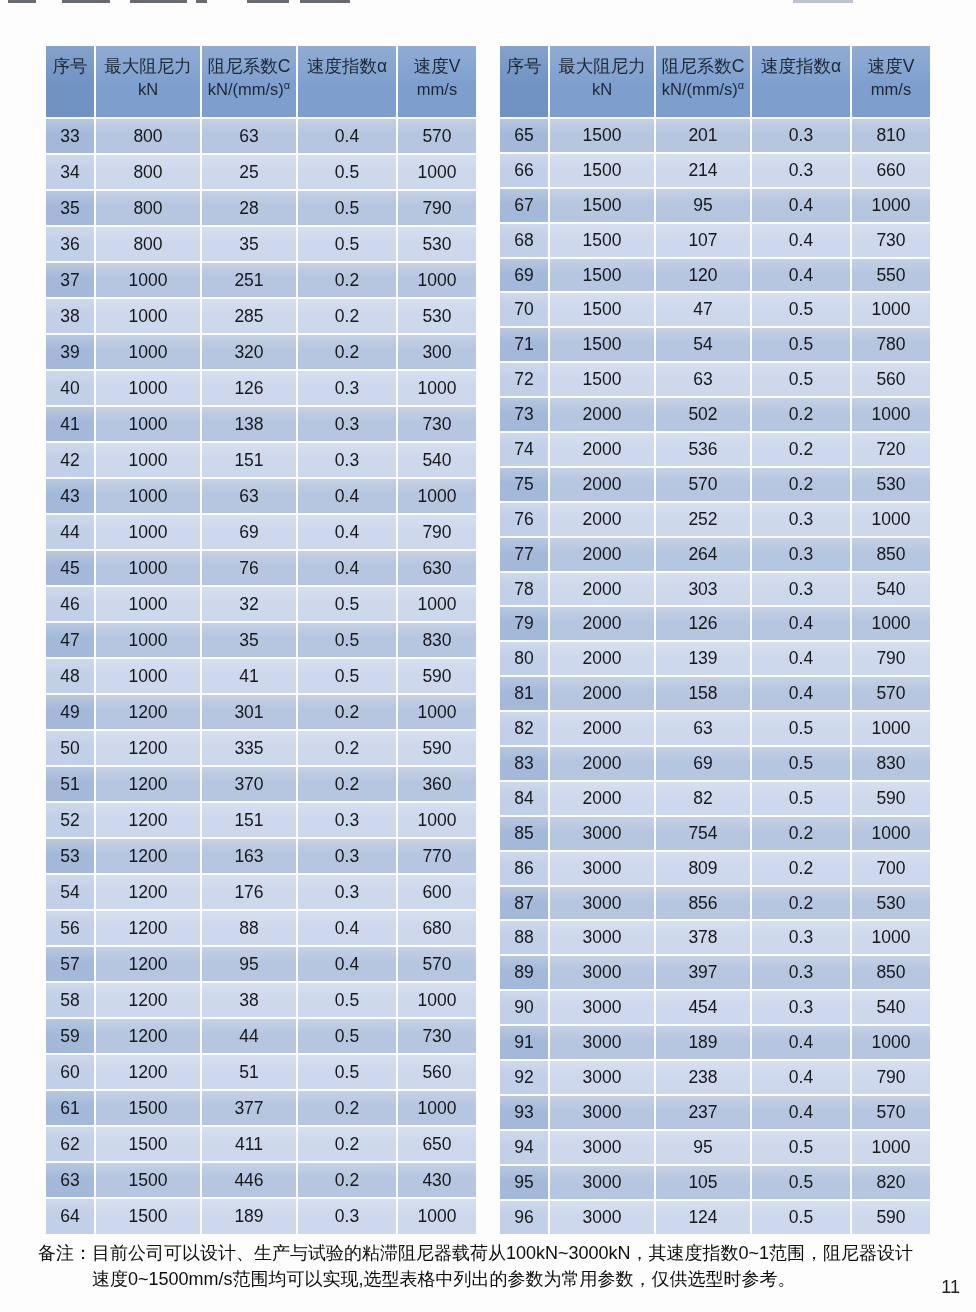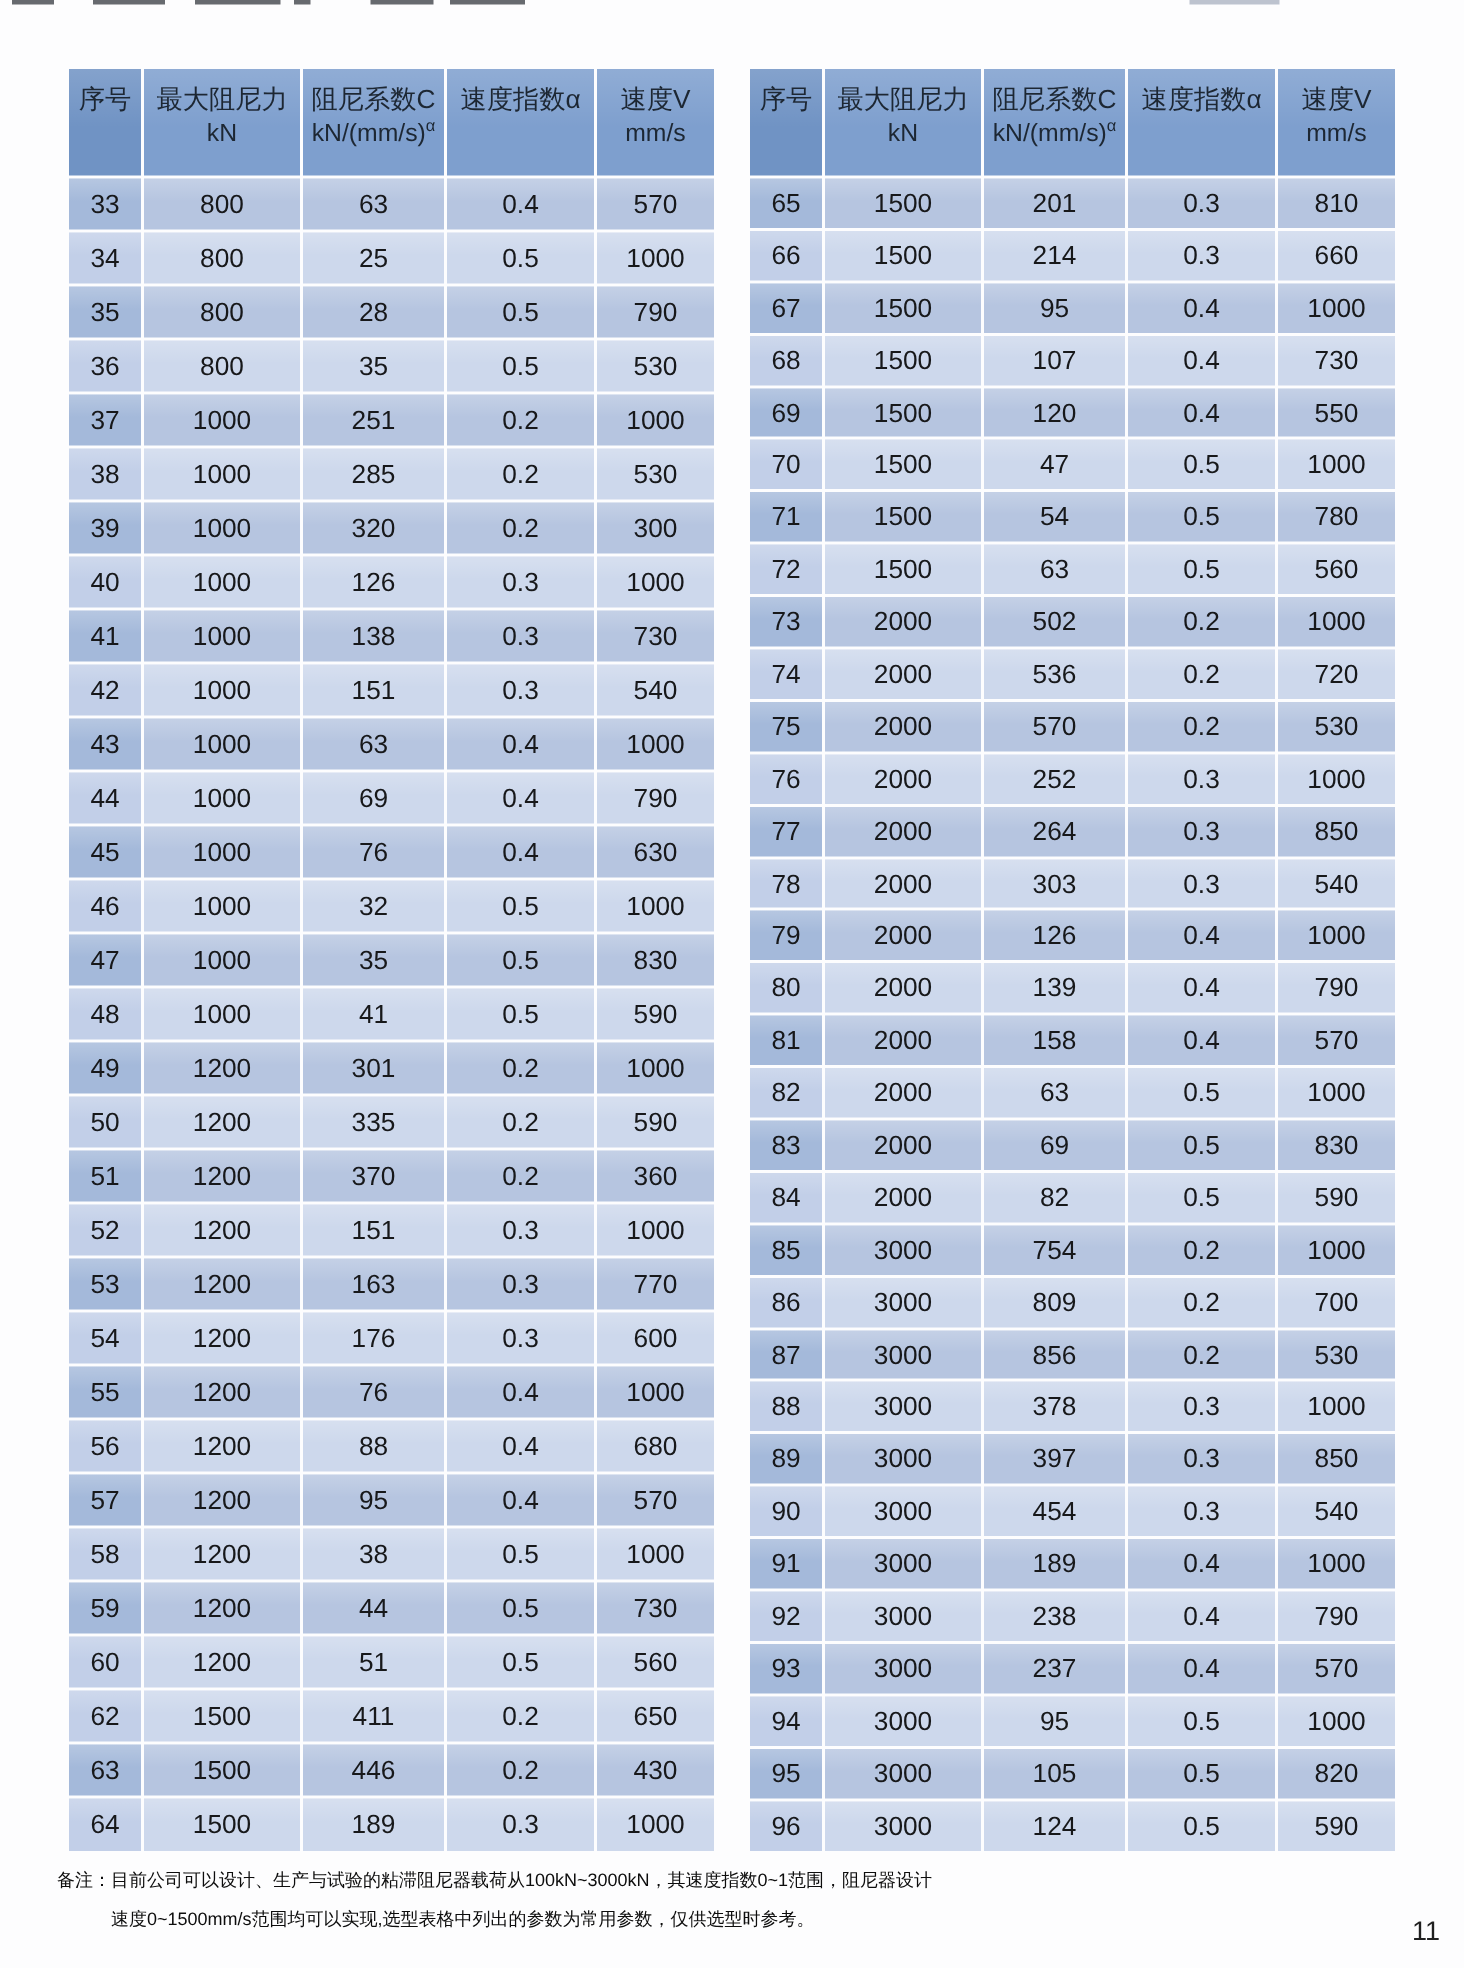--- a/index.html
+++ b/index.html
@@ -46,21 +46,21 @@
     font-size:17.5px; color:var(--cell-text,#17181a);
     background-image:linear-gradient(180deg, rgba(255,255,255,0.20), rgba(255,255,255,0) 45%);
   }
   .param-table tbody tr.odd  td       { background-color:var(--row-odd-bg,#b6c5e0); }
   .param-table tbody tr.odd  td.c0    { background-color:var(--row-odd-first-bg,#a4b9da); }
   .param-table tbody tr.even td       { background-color:var(--row-even-bg,#cdd8ec); }
   .param-table tbody tr.even td.c0    { background-color:var(--row-even-first-bg,#c2cfe8); }
 
   .note {
     position:absolute; left:38px; top:1240px; width:910px;
-    font-size:12px; color:#0d0d0d; display:flex;
+    font-size:18px; color:#0d0d0d; display:flex;
   }
   .note-label { white-space:nowrap; line-height:26px; }
   .note-lines { line-height:26px; }
 
   .pagenum {
     position:absolute; right:16px; top:1277px;
     font-size:18px; color:#1f1f1f;
   }
 </style>
 </head>
@@ -255,27 +255,20 @@
             <td class="c3">0.3</td>
             <td class="c4">770</td>
           </tr>
           <tr class="even">
             <td class="c0">54</td>
             <td class="c1">1200</td>
             <td class="c2">176</td>
             <td class="c3">0.3</td>
             <td class="c4">600</td>
           </tr>
-          <tr class="odd">
-            <td class="c0">55</td>
-            <td class="c1">1200</td>
-            <td class="c2">76</td>
-            <td class="c3">0.4</td>
-            <td class="c4">1000</td>
-          </tr>
           <tr class="even">
             <td class="c0">56</td>
             <td class="c1">1200</td>
             <td class="c2">88</td>
             <td class="c3">0.4</td>
             <td class="c4">680</td>
           </tr>
           <tr class="odd">
             <td class="c0">57</td>
             <td class="c1">1200</td>
@@ -296,20 +289,27 @@
             <td class="c2">44</td>
             <td class="c3">0.5</td>
             <td class="c4">730</td>
           </tr>
           <tr class="even">
             <td class="c0">60</td>
             <td class="c1">1200</td>
             <td class="c2">51</td>
             <td class="c3">0.5</td>
             <td class="c4">560</td>
+          </tr>
+          <tr class="odd">
+            <td class="c0">61</td>
+            <td class="c1">1500</td>
+            <td class="c2">377</td>
+            <td class="c3">0.2</td>
+            <td class="c4">1000</td>
           </tr>
           <tr class="even">
             <td class="c0">62</td>
             <td class="c1">1500</td>
             <td class="c2">411</td>
             <td class="c3">0.2</td>
             <td class="c4">650</td>
           </tr>
           <tr class="odd">
             <td class="c0">63</td>

